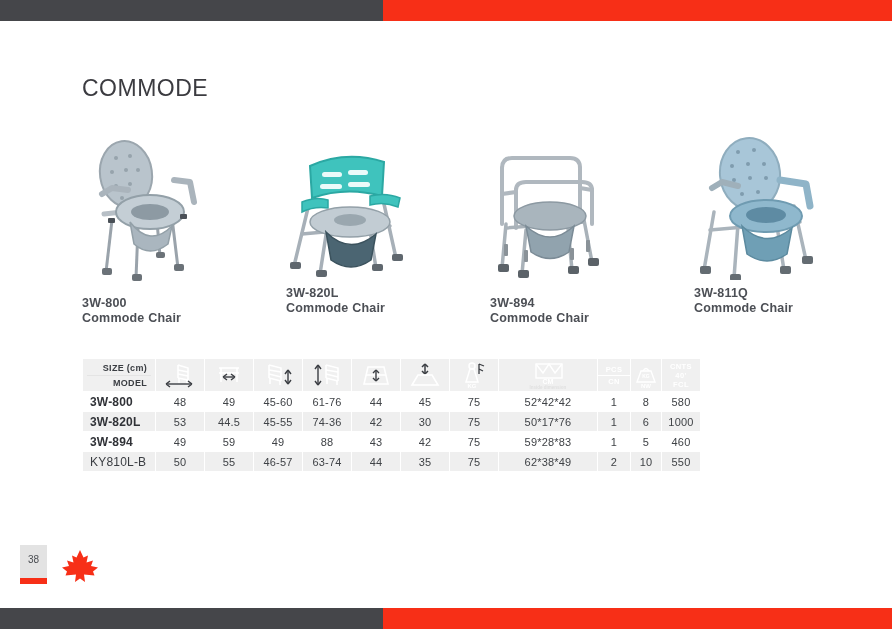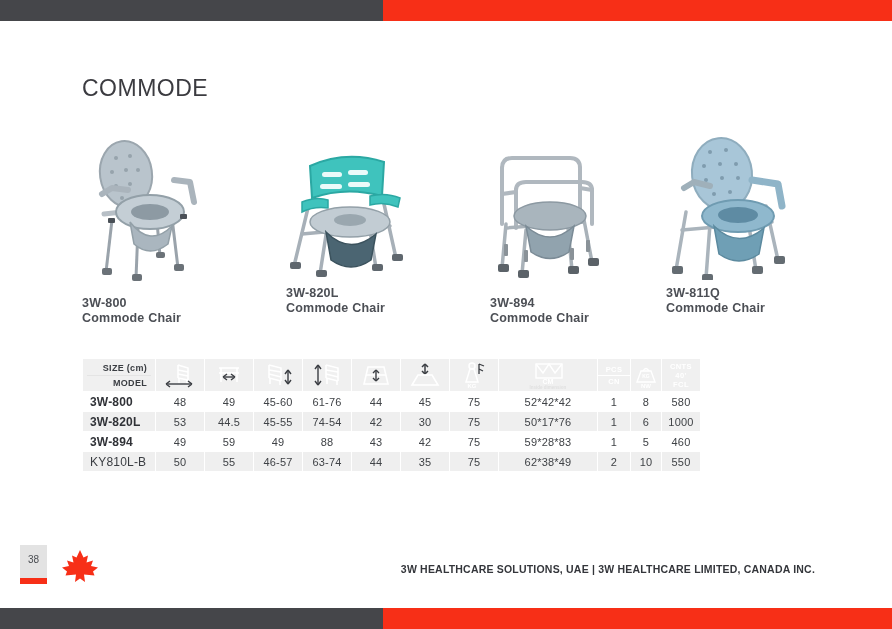--- a/index.html
+++ b/index.html
@@ -30,21 +30,21 @@
   
   .products { position: absolute; left: 0; top: 132px; width: 892px; height: 200px; }
   .product { position: absolute; }
   .product .shot { position: relative; width: 150px; height: 150px; }
   .caption { font-size: 12.5px; line-height: 15px; color: #4c4f55; font-weight: 600; letter-spacing: .2px; white-space: nowrap; }
   .caption .sub { font-weight: 600; }
 
   .p1 { left: 68px; top: 0; }
   .p2 { left: 272px; top: -2px; }
   .p3 { left: 476px; top: 0; }
-  .p4 { left: 652px; top: -2px; }
+  .p4 { left: 680px; top: -2px; }
   .p1 .caption { position: absolute; left: 14px; top: 164px; }
   .p2 .caption { position: absolute; left: 14px; top: 156px; }
   .p3 .caption { position: absolute; left: 14px; top: 164px; }
   .p4 .caption { position: absolute; left: 14px; top: 156px; }
 
   
   .shot svg { display: block; }
 
   
   .spec-wrap { position: absolute; left: 82px; top: 358px; }
@@ -454,21 +454,21 @@
           <td class="val c-bx">52*42*42</td>
           <td class="val c-sm">1</td>
           <td class="val c-nw">8</td>
           <td class="val c-ct">580</td>
         </tr>
         <tr class="even">
           <td class="model">3W-820L</td>
           <td class="val c-w">53</td>
           <td class="val c-w">44.5</td>
           <td class="val c-w">45-55</td>
-          <td class="val c-w">74-54</td>
+          <td class="val c-w">74-36</td>
           <td class="val c-w">42</td>
           <td class="val c-w">30</td>
           <td class="val c-w">75</td>
           <td class="val c-bx">50*17*76</td>
           <td class="val c-sm">1</td>
           <td class="val c-nw">6</td>
           <td class="val c-ct">1000</td>
         </tr>
         <tr class="odd">
           <td class="model">3W-894</td>
@@ -506,20 +506,19 @@
     <div class="pagenum">38</div>
     <div class="pagebar"></div>
   </div>
 
   <div class="leaf">
     <svg width="40" height="38" viewBox="0 0 40 38">
       <path fill="#f72f17" d="M20 2 L23.5 9.5 L28 7.5 L26.5 14.5 L33 12.5 L31 18 L38 19.5 L33 23.5 L34.5 27.5 L24 26.5 L25 34 L20 30.5 L15 34 L16 26.5 L5.5 27.5 L7 23.5 L2 19.5 L9 18 L7 12.5 L13.5 14.5 L12 7.5 L16.5 9.5 Z"></path>
     </svg>
   </div>
 
-  <div class="footer-text">3W HEALTHCARE SOLUTIONS, UAE | 3W HEALTHCARE LIMITED, CANADA INC.</div>
 
   <div class="bar bar-bottom">
     <div class="bar-dark"></div>
     <div class="bar-red"></div>
   </div>
 
 </div>
 
 </body></html>

